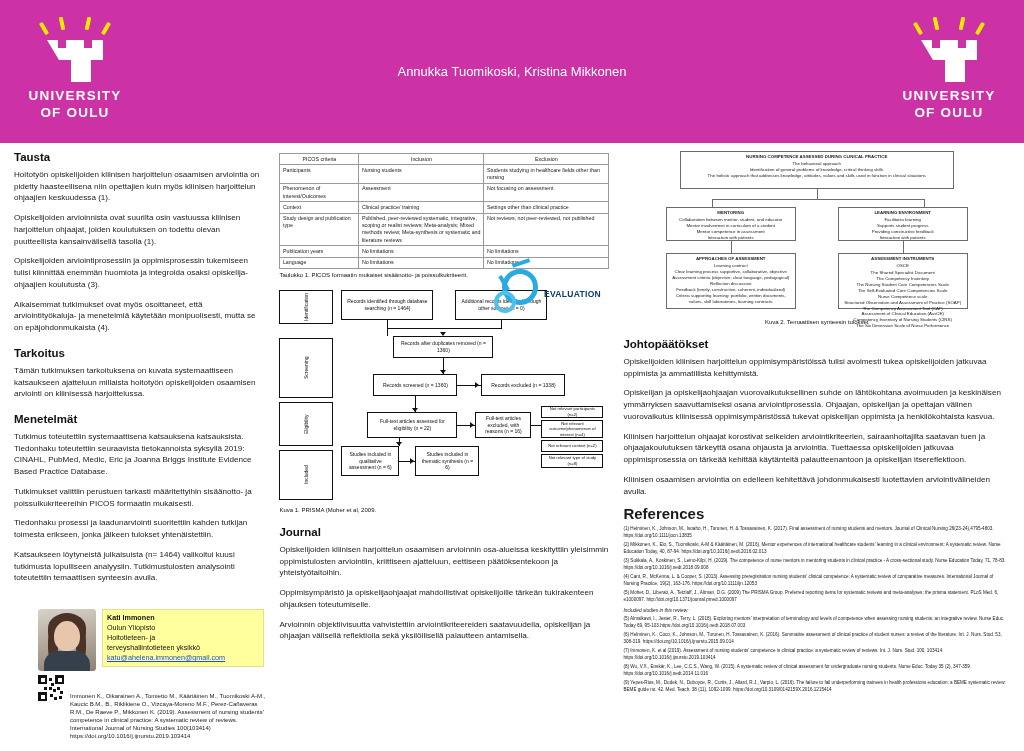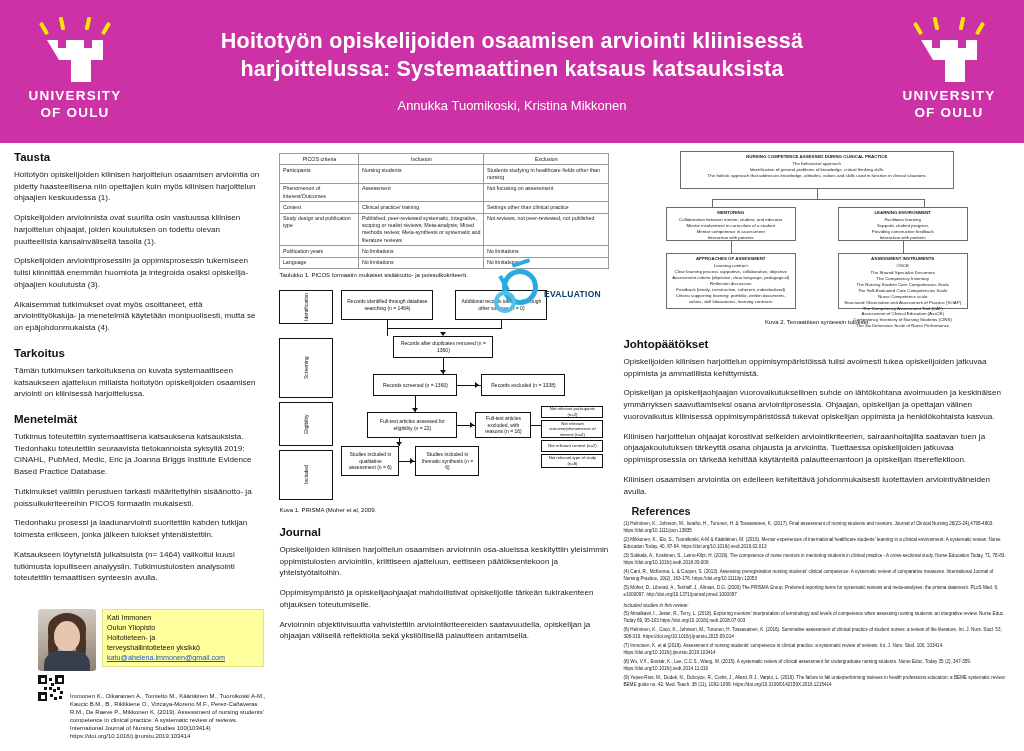--- a/index.html
+++ b/index.html
@@ -87,21 +87,21 @@
     background:#4a3326;
   }
   .portrait .body {
     position:absolute; left:6px; bottom:0; width:46px; height:20px; border-radius:14px 14px 0 0;
     background:#36404d;
   }
   .contact-note {
     background:#ffff9e; border:1px solid #e3e08a; padding:3px 4px; width:162px;
     font-size:7.2px; line-height:1.4; color:#111;
   }
-  .contact-note .name { font-weight:normal; }
+  .contact-note .name { font-weight:bold; }
   .contact-note a { color:#1a4fd6; text-decoration:underline; word-break:break-all; }
 
   .qr { position:absolute; left:24px; bottom:46px; width:26px; height:26px; }
   .qr-cell { position:absolute; background:#111; width:3.25px; height:3.25px; }
 
   .cite {
     position:absolute; left:56px; bottom:6px; width:196px;
     font-size:6px; line-height:1.33; color:#222;
   }
 
@@ -158,21 +158,21 @@
   .gear {
     position:absolute; border-radius:50%;
     border:5px solid #29abe2;
   }
   .eval-label {
     position:absolute; left:44px; top:26px; font-size:8.5px; font-weight:bold; color:#0b3e6f;
     letter-spacing:.3px;
   }
   .eval-arrow { position:absolute; background:#29abe2; }
 
-  .refs-title { font-size:11px; font-weight:bold; margin:8px 0 4px 8px; }
+  .refs-title { font-size:15px; font-weight:bold; margin:8px 0 4px 0; }
   .refs { font-size:4.6px; line-height:1.42; color:#1a1a1a; }
   .refs p { margin:0 0 3px 0; }
   .refs .sub { font-style:italic; margin:4px 0 2px 0; font-size:4.8px; }
 </style>
 </head>
 <body>
 
 <div class="poster">
 
   <div class="header">
@@ -187,21 +187,20 @@
           <path d="M2,8 h11 v8 h8 v-8 h18 v8 h8 v-8 h11 v20 h-12 v22 h-20 v-22 h-12 z" fill="#ffffff"></path>
         </svg>
       </div>
       <div class="logo-name">
         <span>UNIVERSITY</span>
         <span class="l2">OF OULU</span>
       </div>
     </div>
 
     <div class="header-text">
-      <h1 class="poster-title">Hoitotyön opiskelijoiden osaamisen arviointi kliinisessä harjoittelussa: Systemaattinen katsaus katsauksista</h1>
       <div class="authors">
         <div>Annukka Tuomikoski, Kristina Mikkonen</div>
       </div>
     </div>
 
     <div class="logo">
       <div class="logo-mark">
         <div class="ray" style="left:4px; top:0px; transform:rotate(-30deg);"></div>
         <div class="ray" style="left:22px; top:-5px; transform:rotate(-12deg);"></div>
         <div class="ray" style="left:48px; top:-5px; transform:rotate(12deg);"></div>

